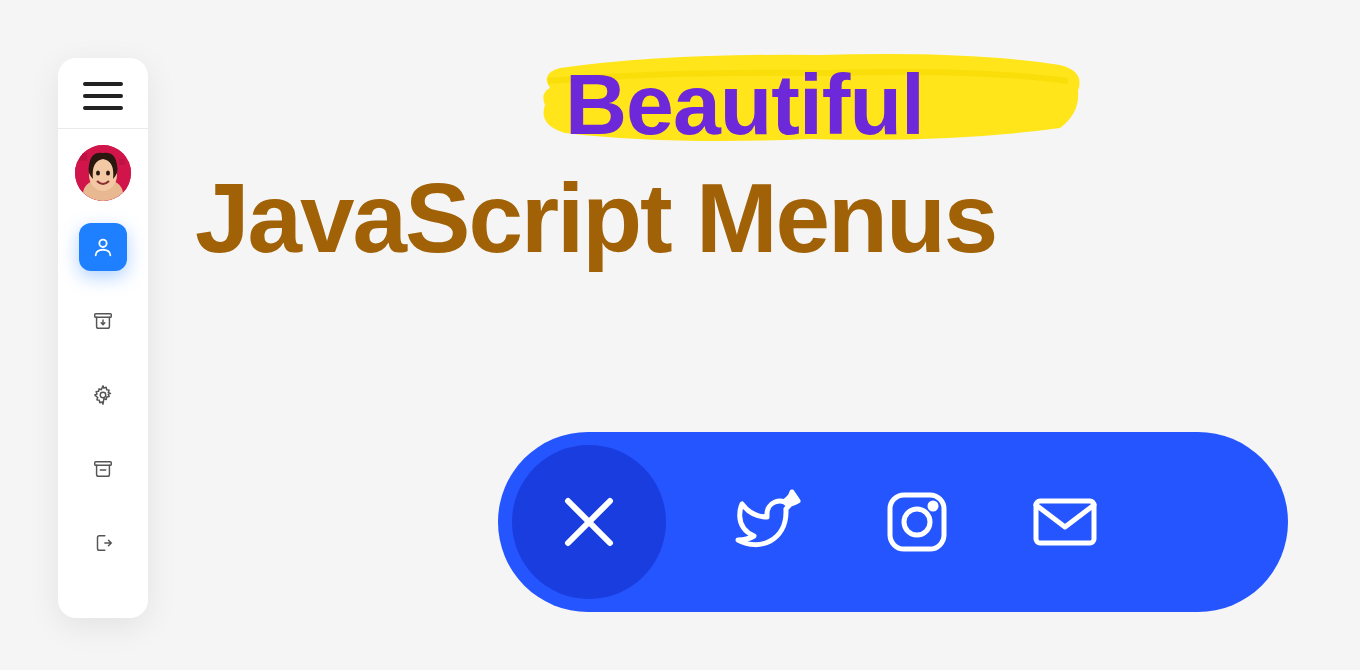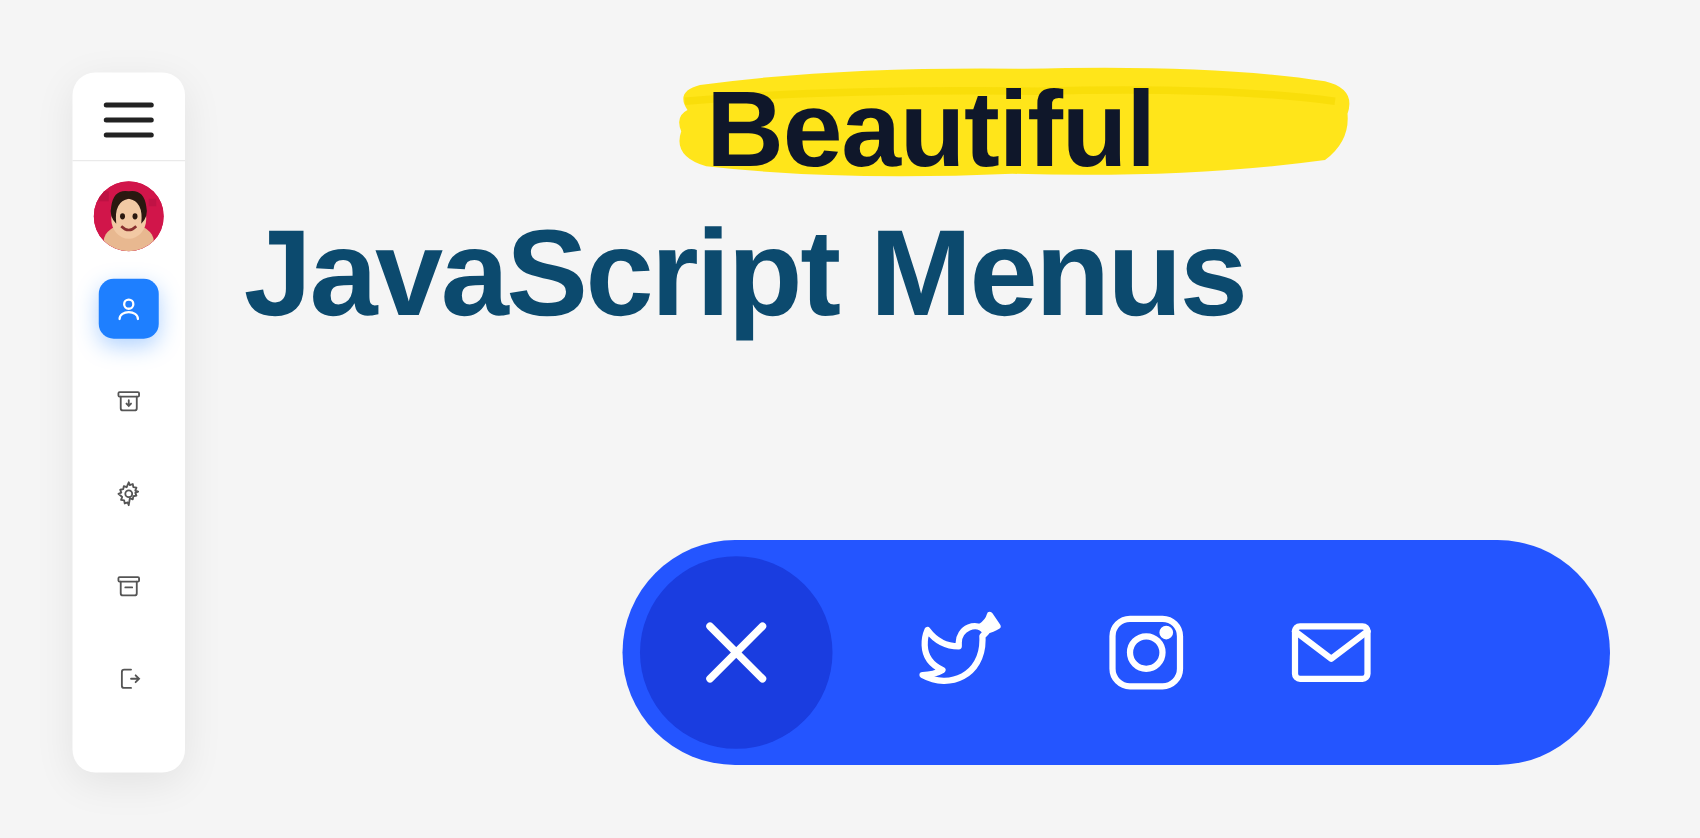--- a/index.html
+++ b/index.html
@@ -100,27 +100,27 @@
   top: -12px;
   width: 560px;
   height: 110px;
   z-index: 0;
 }
 .highlight-text {
   position: relative;
   z-index: 1;
   font-size: 86px;
   font-weight: 900;
-  color: #0f172a;
+  color: #6d28d9;
   letter-spacing: -1px;
 }
 .subtitle {
   font-size: 98px;
   font-weight: 900;
-  color: #0c4a6e;
+  color: #a16207;
   letter-spacing: -2px;
   margin-top: 8px;
 }
 
 
 .social-pill {
   position: absolute;
   left: 498px;
   top: 432px;
   width: 790px;

